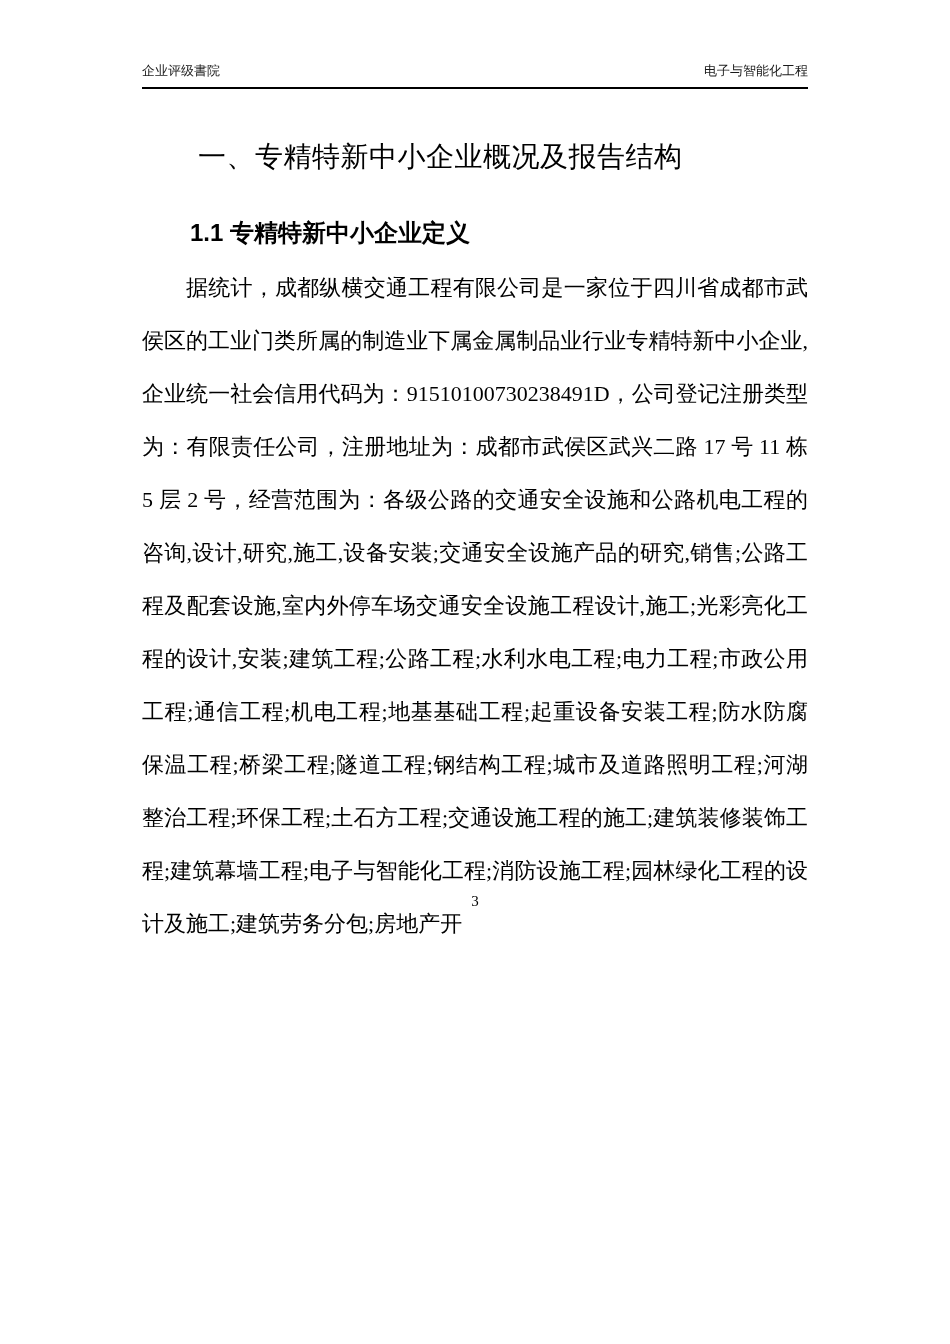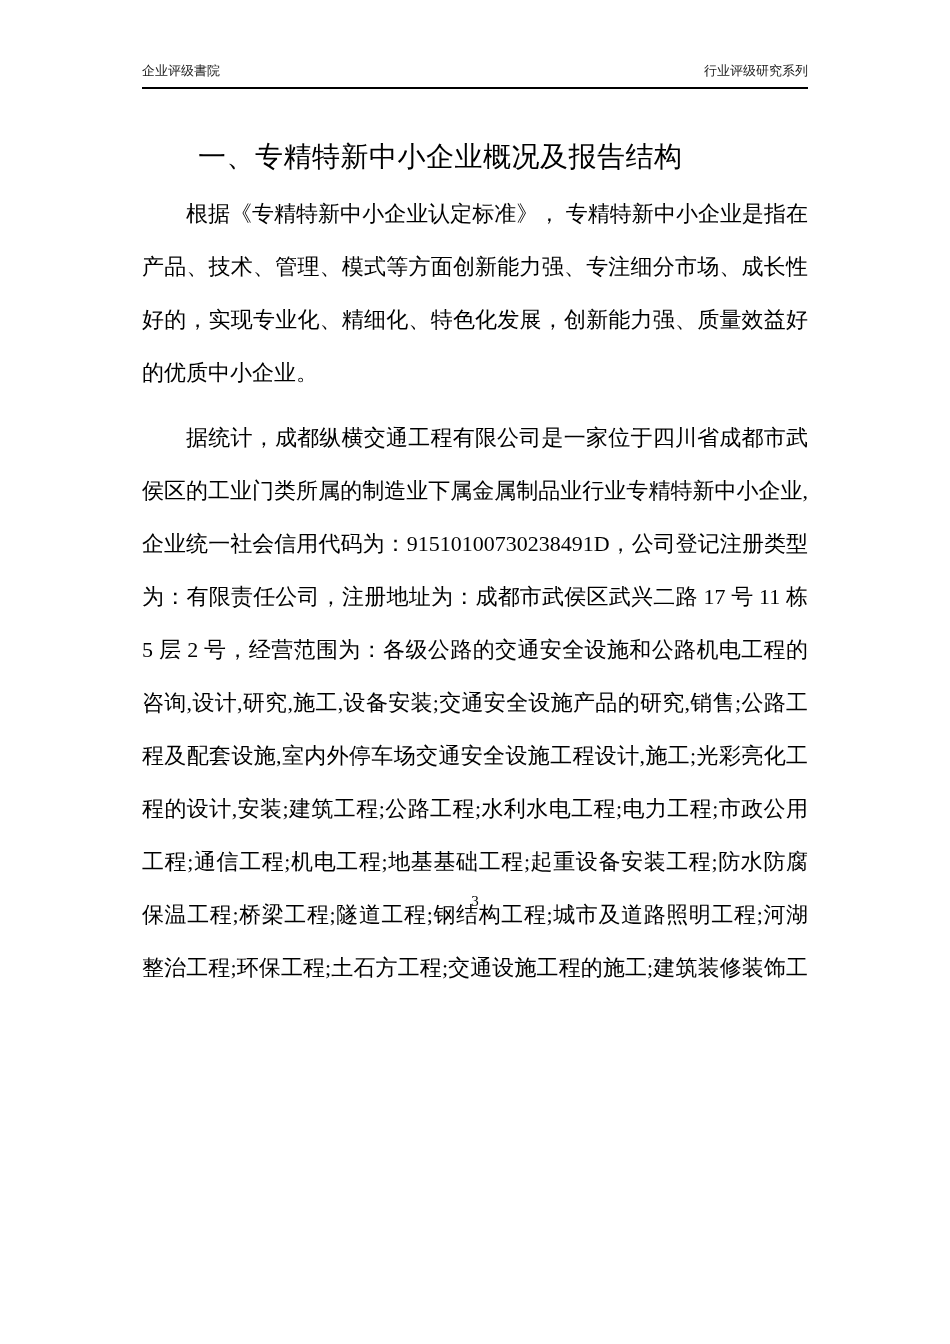--- a/index.html
+++ b/index.html
@@ -67,27 +67,27 @@
     color: #000000;
   }
 </style>
 </head>
 <body>
 
 <div class="page">
 
   <div class="page-header">
     <span>企业评级書院</span>
-    <span>行业评级研究系列</span>
+    <span>电子与智能化工程</span>
   </div>
 
   <div class="doc-h1">一、专精特新中小企业概况及报告结构</div>
 
+  <div class="doc-h2">1.1 专精特新中小企业定义</div>
 
-  <p class="doc-p">根据《专精特新中小企业认定标准》， 专精特新中小企业是指在产品、技术、管理、模式等方面创新能力强、专注细分市场、成长性好的，实现专业化、精细化、特色化发展，创新能力强、质量效益好的优质中小企业。</p>
 
 
   <p class="doc-p">据统计，成都纵横交通工程有限公司是一家位于四川省成都市武侯区的工业门类所属的制造业下属金属制品业行业专精特新中小企业,企业统一社会信用代码为：91510100730238491D，公司登记注册类型为：有限责任公司，注册地址为：成都市武侯区武兴二路 17 号 11 栋 5 层 2 号，经营范围为：各级公路的交通安全设施和公路机电工程的咨询,设计,研究,施工,设备安装;交通安全设施产品的研究,销售;公路工程及配套设施,室内外停车场交通安全设施工程设计,施工;光彩亮化工程的设计,安装;建筑工程;公路工程;水利水电工程;电力工程;市政公用工程;通信工程;机电工程;地基基础工程;起重设备安装工程;防水防腐保温工程;桥梁工程;隧道工程;钢结构工程;城市及道路照明工程;河湖整治工程;环保工程;土石方工程;交通设施工程的施工;建筑装修装饰工程;建筑幕墙工程;电子与智能化工程;消防设施工程;园林绿化工程的设计及施工;建筑劳务分包;房地产开</p>
 
   <div class="page-footer">
     <span>3</span>
   </div>
 
 </div>
 

